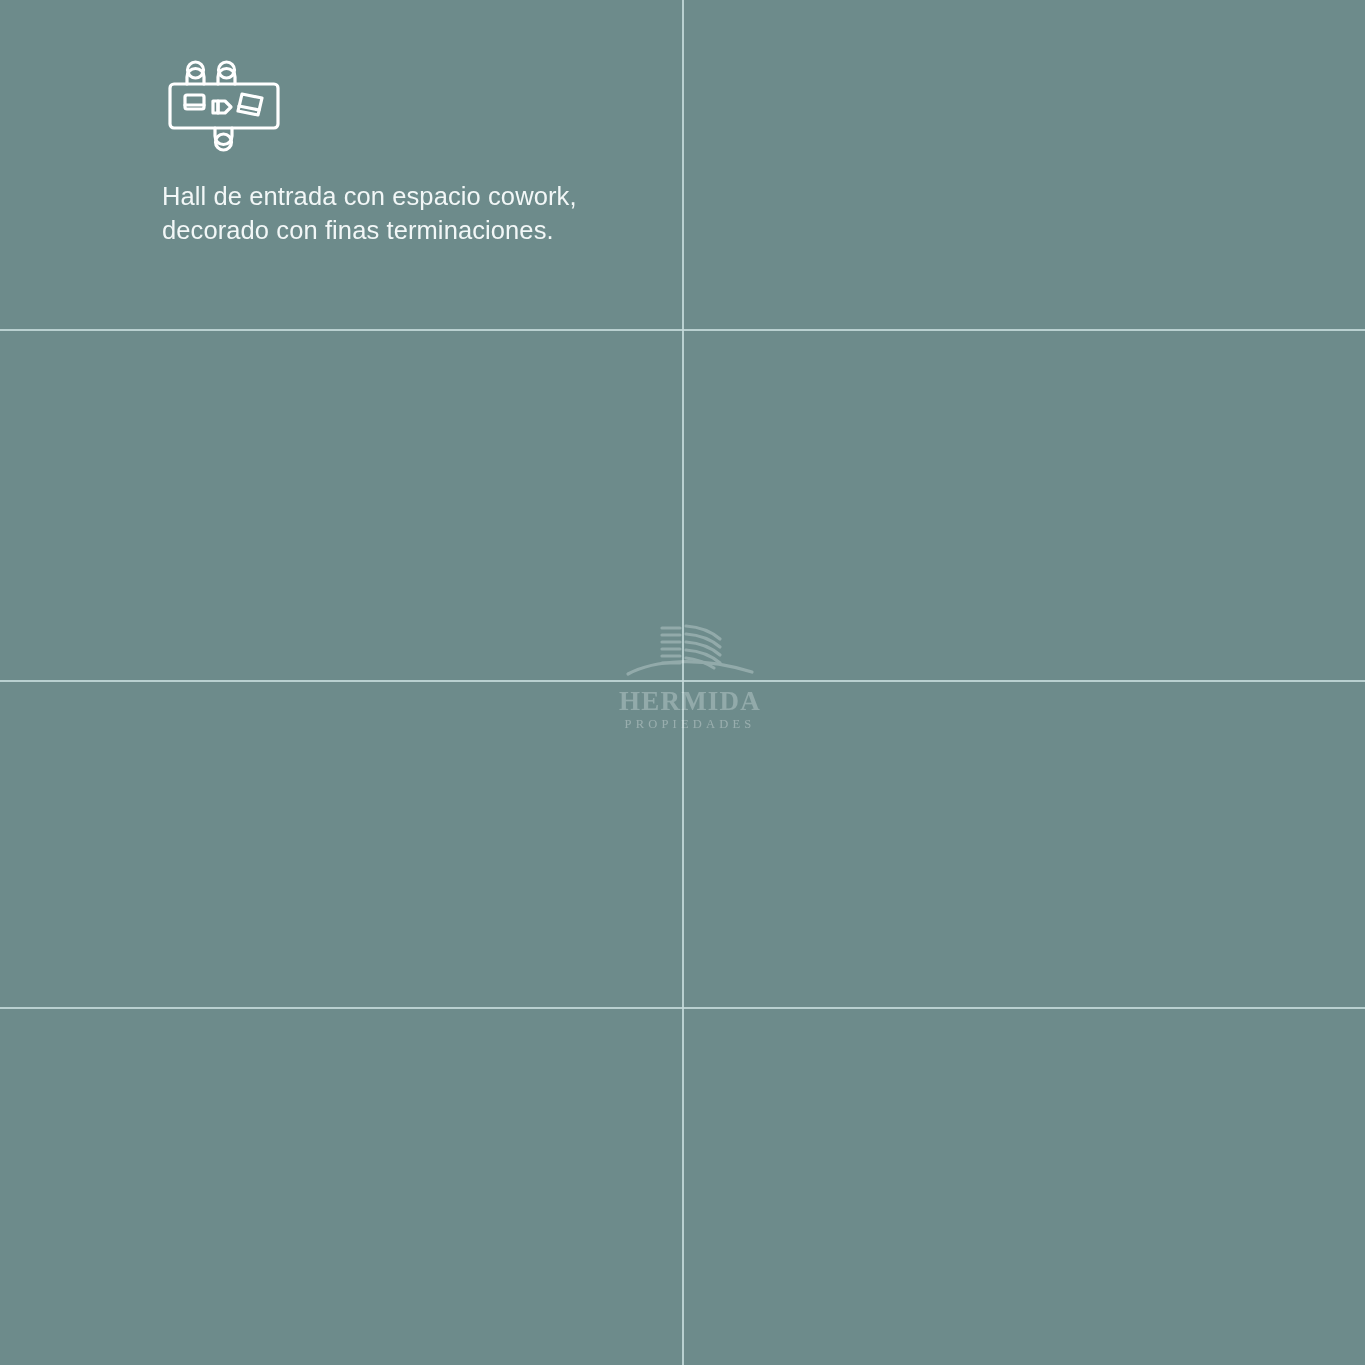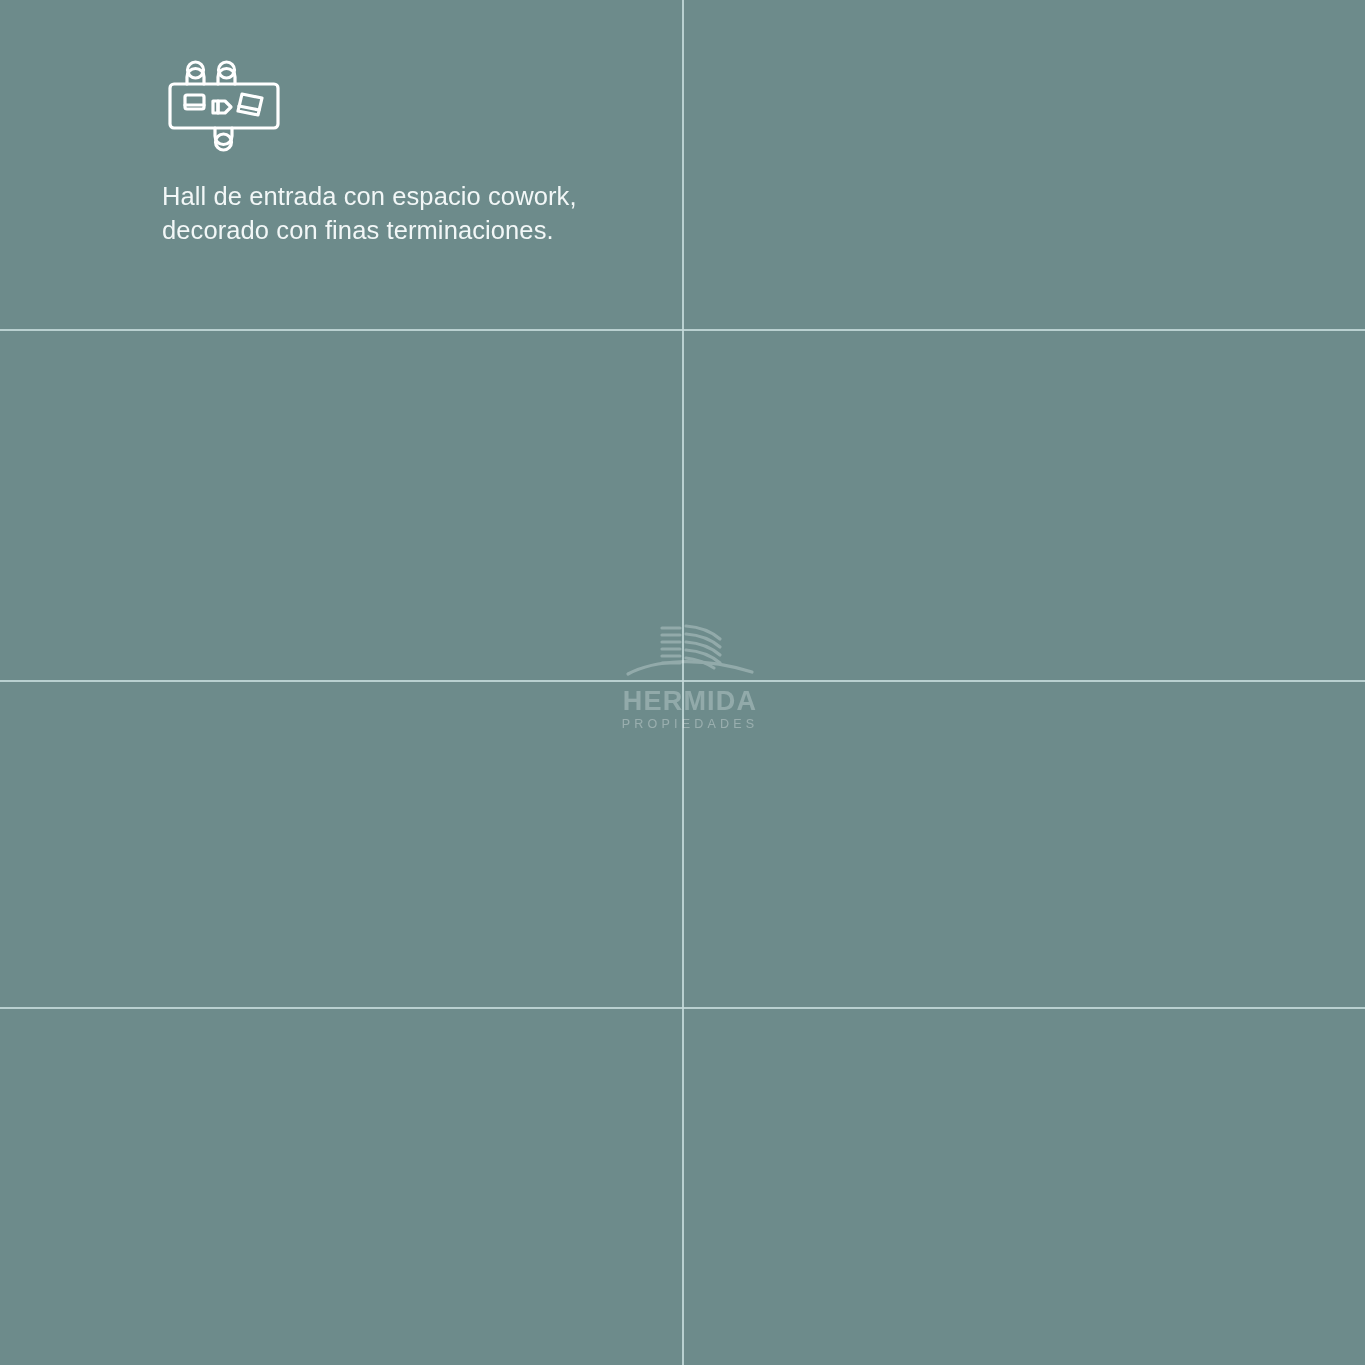--- a/index.html
+++ b/index.html
@@ -78,20 +78,21 @@
 
   
   .watermark {
     position: absolute;
     left: 600px;
     top: 618px;
     width: 180px;
     text-align: center;
     pointer-events: none;
     opacity: .30;
+    font-family: Liberation Serif, serif;
   }
   .wm-logo { display: block; margin: 0 auto 2px; }
   .wm-name {
     display: block;
     color: #e8f2f2;
     font-size: 27px;
     font-weight: bold;
     letter-spacing: 1.2px;
     line-height: 1;
   }

